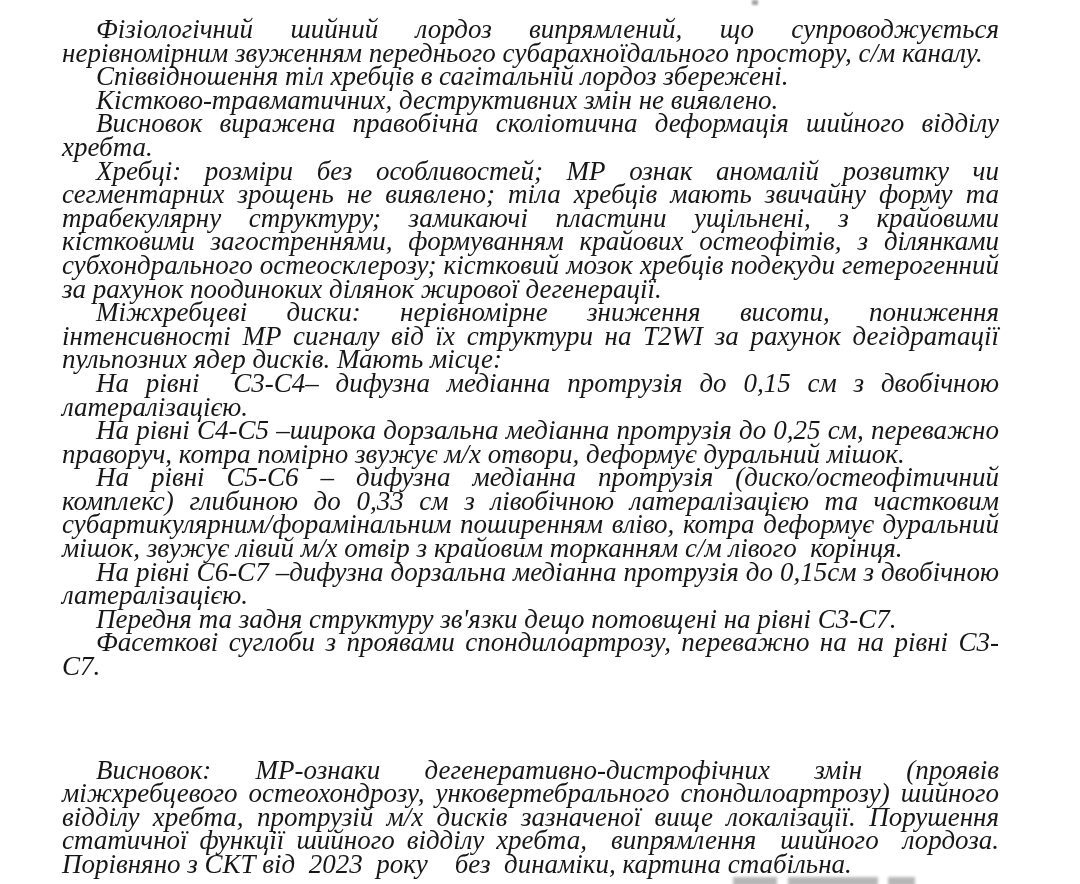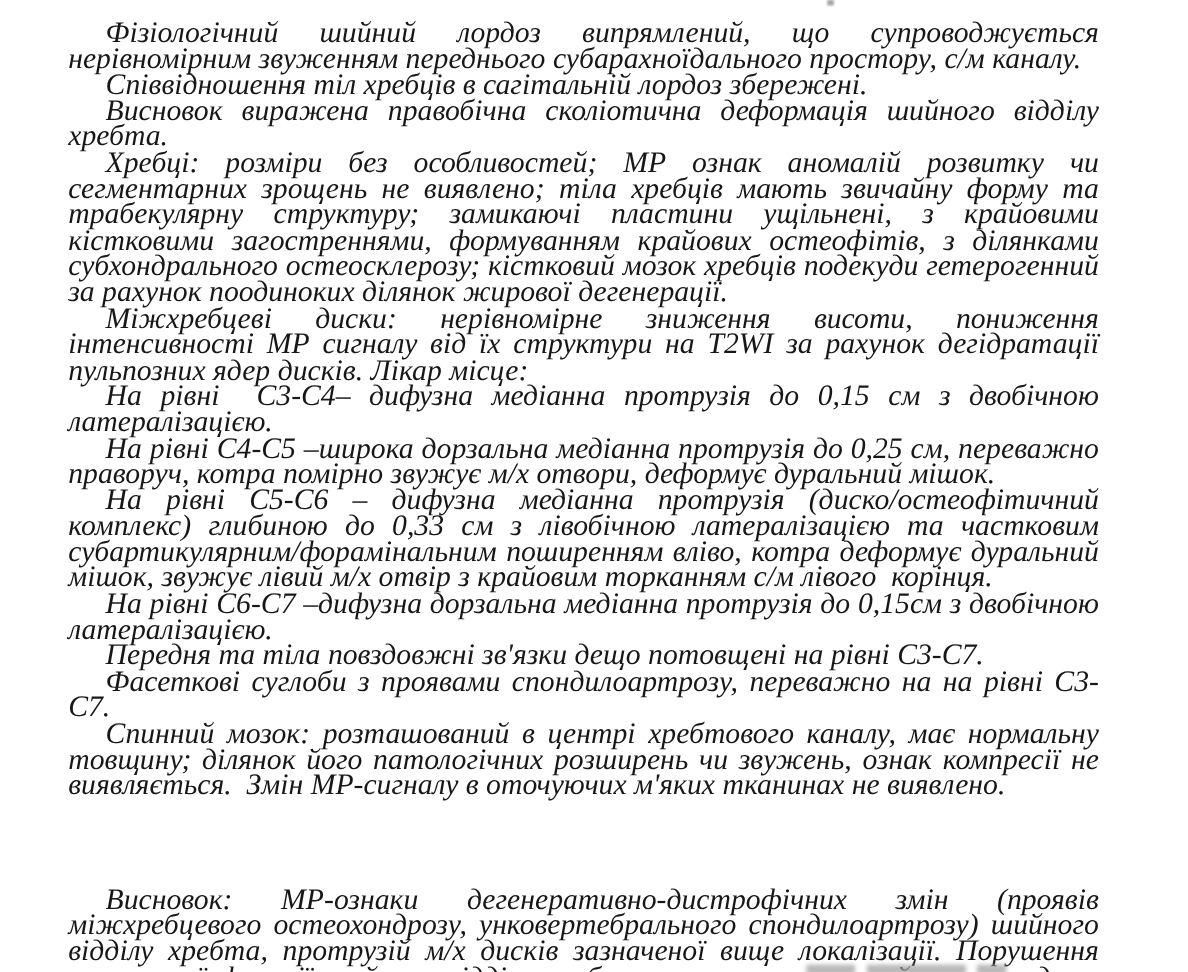--- a/index.html
+++ b/index.html
@@ -70,30 +70,30 @@
 </style>
 </head>
 <body>
 
 <div class="page">
   <div class="top-artifact"></div>
 
   <div class="content">
     <p class="para">Фізіологічний шийний лордоз випрямлений, що супроводжується нерівномірним звуженням переднього субарахноїдального простору, с/м каналу.</p>
     <p class="para">Співвідношення тіл хребців в сагітальній лордоз збережені.</p>
+    <p class="para">Кістково-травматичних, деструктивних змін не виявлено.</p>
     <p class="para">Висновок виражена правобічна сколіотична деформація шийного відділу хребта.</p>
     <p class="para">Хребці: розміри без особливостей; МР ознак аномалій розвитку чи сегментарних зрощень не виявлено; тіла хребців мають звичайну форму та трабекулярну структуру; замикаючі пластини ущільнені, з крайовими кістковими загостреннями, формуванням крайових остеофітів, з ділянками субхондрального остеосклерозу; кістковий мозок хребців подекуди гетерогенний за рахунок поодиноких ділянок жирової дегенерації.</p>
-    <p class="para">Міжхребцеві диски: нерівномірне зниження висоти, пониження інтенсивності МР сигналу від їх структури на T2WI за рахунок дегідратації пульпозних ядер дисків. Лікар місце:</p>
+    <p class="para">Міжхребцеві диски: нерівномірне зниження висоти, пониження інтенсивності МР сигналу від їх структури на T2WI за рахунок дегідратації пульпозних ядер дисків. Мають місце:</p>
     <p class="para">На рівні &nbsp;С3-С4– дифузна медіанна протрузія до 0,15 см з двобічною латералізацією.</p>
     <p class="para">На рівні С4-С5 –широка дорзальна медіанна протрузія до 0,25 см, переважно праворуч, котра помірно звужує м/х отвори, деформує дуральний мішок.</p>
     <p class="para">На рівні С5-С6 – дифузна медіанна протрузія (диско/остеофітичний комплекс) глибиною до 0,33 см з лівобічною латералізацією та частковим субартикулярним/форамінальним поширенням вліво, котра деформує дуральний мішок, звужує лівий м/х отвір з крайовим торканням с/м лівого &nbsp;корінця.</p>
     <p class="para">На рівні С6-С7 –дифузна дорзальна медіанна протрузія до 0,15см з двобічною латералізацією.</p>
-    <p class="para">Передня та тіла повздовжні зв'язки дещо потовщені на рівні С3-С7.</p>
+    <p class="para">Передня та задня структуру зв'язки дещо потовщені на рівні С3-С7.</p>
     <p class="para">Фасеткові суглоби з проявами спондилоартрозу, переважно на на рівні С3-С7.</p>
-    <p class="para">Спинний мозок: розташований в центрі хребтового каналу, має нормальну товщину; ділянок його патологічних розширень чи звужень, ознак компресії не виявляється. &nbsp;Змін МР-сигналу в оточуючих м'яких тканинах не виявлено.</p>
 
     <p class="para conclusion">Висновок: МР-ознаки дегенеративно-дистрофічних змін (проявів міжхребцевого остеохондрозу, унковертебрального спондилоартрозу) шийного відділу хребта, протрузій м/х дисків зазначеної вище локалізації. Порушення статичної функції шийного відділу хребта, &nbsp;випрямлення &nbsp;шийного &nbsp;лордоза. Порівняно з СКТ від &nbsp;2023 &nbsp;року &nbsp; &nbsp;без &nbsp;динаміки, картина стабільна.</p>
 
     <div class="signature-row">Лікар &nbsp;Мохнач &nbsp;М.В.</div>
   </div>
 
   <div class="bottom-artifact"></div>
 </div>
 
 </body></html>

